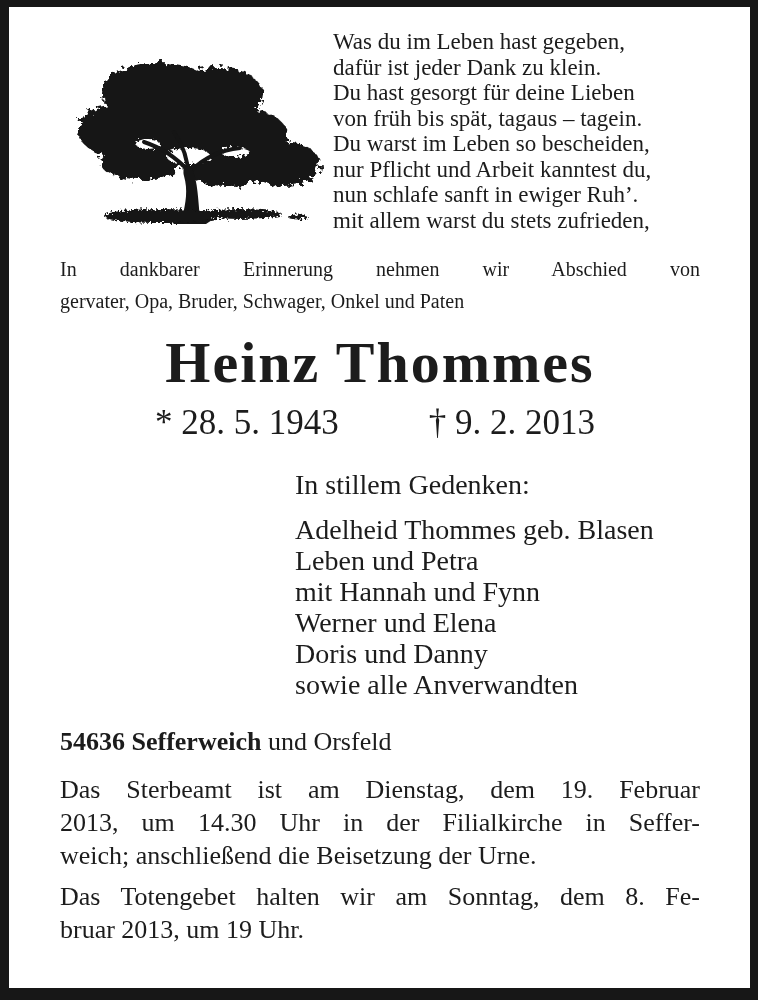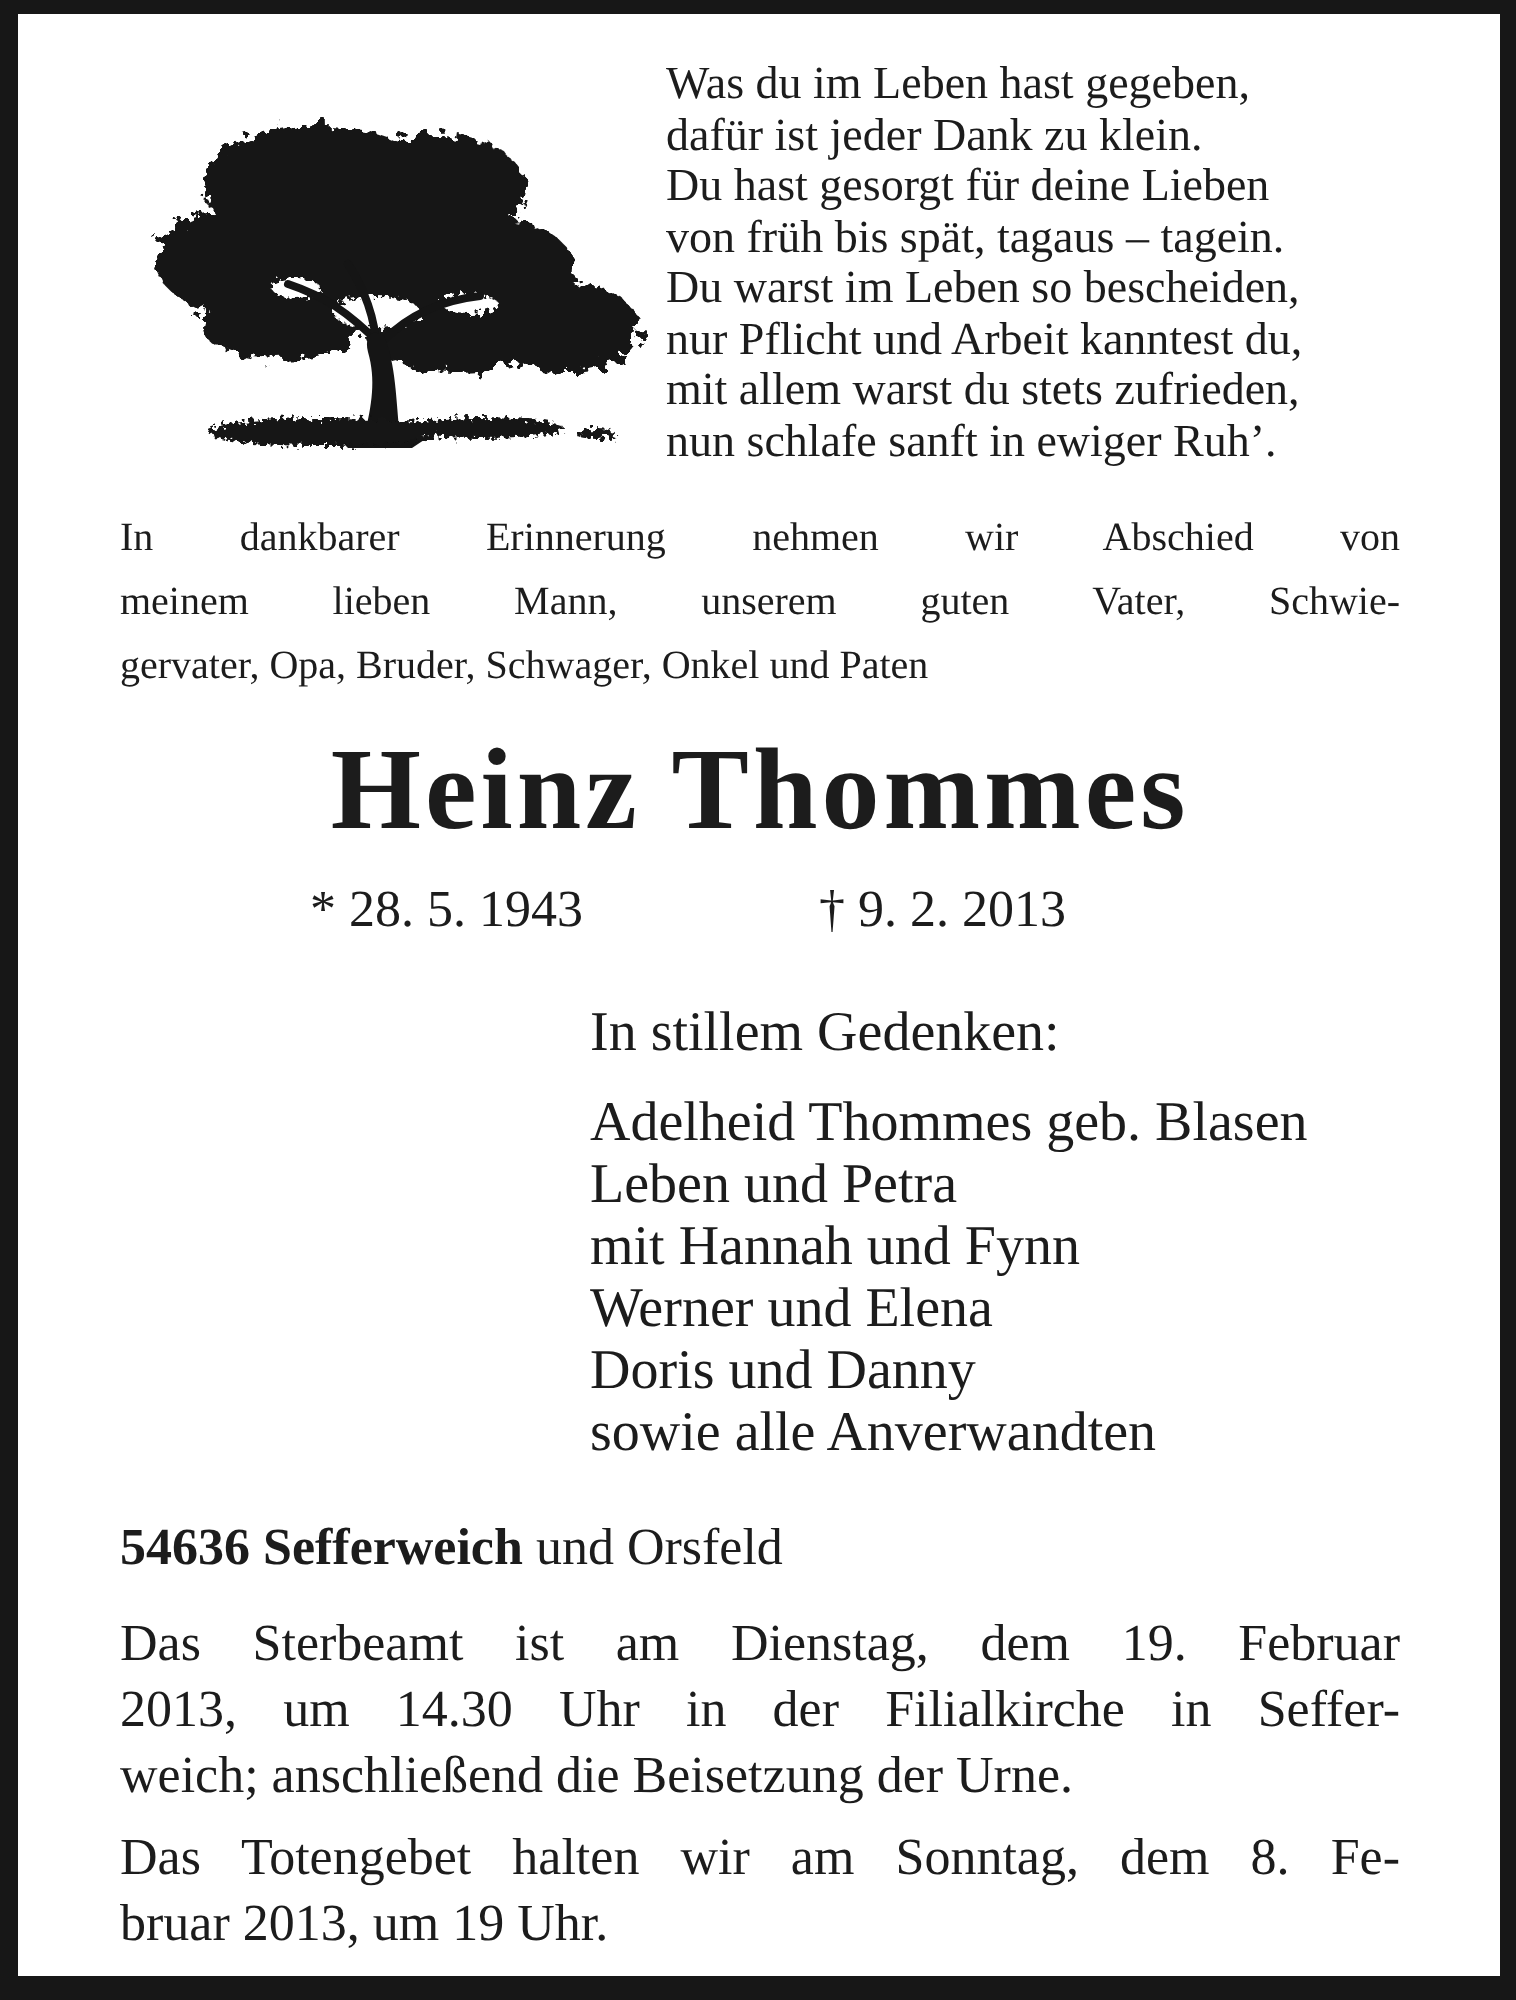--- a/index.html
+++ b/index.html
@@ -23,21 +23,21 @@
   .poem { margin-left: 8px; font-size: 23px; line-height: 25.5px; white-space: nowrap; }
   .intro { margin: 20px 0 0 0; font-size: 20px; line-height: 32px; }
   .name {
     margin: 14px 0 0 0;
     font-size: 58px;
     line-height: 64px;
     font-weight: bold;
     text-align: center;
     letter-spacing: 2px;
   }
-  .dates { display: flex; margin-top: 12px; padding-left: 95px; gap: 118px; font-size: 26px; line-height: 32px; }
+  .dates { display: flex; margin-top: 12px; padding-left: 95px; gap: 90px; font-size: 35px; line-height: 32px; }
   .remembrance { margin: 30px 0 0 235px; font-size: 28px; line-height: 31px; }
   .rem-head { margin-bottom: 14px; }
   .address { margin: 26px 0 0 0; font-size: 26px; line-height: 32px; }
   .address b { font-weight: bold; }
   .para { margin: 15px 0 0 0; font-size: 26px; line-height: 33px; }
   .para.last { margin-top: 8px; }
   .tline { min-height: 1em; }
   .jfull { text-align: justify; text-align-last: justify; }
 </style>
 </head>
@@ -87,28 +87,27 @@
         </g>
       </svg>
     </div>
     <div class="poem">
         <div class="tline">Was du im Leben hast gegeben,</div>
         <div class="tline">dafür ist jeder Dank zu klein.</div>
         <div class="tline">Du hast gesorgt für deine Lieben</div>
         <div class="tline">von früh bis spät, tagaus – tagein.</div>
         <div class="tline">Du warst im Leben so bescheiden,</div>
         <div class="tline">nur Pflicht und Arbeit kanntest du,</div>
+        <div class="tline">nun schlafe sanft in ewiger Ruh’.</div>
         <div class="tline">mit allem warst du stets zufrieden,</div>
-        <div class="tline">nun schlafe sanft in ewiger Ruh’.</div>
       </div>
   </div>
 
   <div class="intro">
       <div class="tline jfull">In dankbarer Erinnerung nehmen wir Abschied von</div>
-      <div class="tline jfull">meinem lieben Mann, unserem guten Vater, Schwie-</div>
       <div class="tline">gervater, Opa, Bruder, Schwager, Onkel und Paten</div>
     </div>
 
   <h1 class="name">Heinz Thommes</h1>
 
   <div class="dates">
     <span>* 28. 5. 1943</span>
     <span>† 9. 2. 2013</span>
   </div>
 

